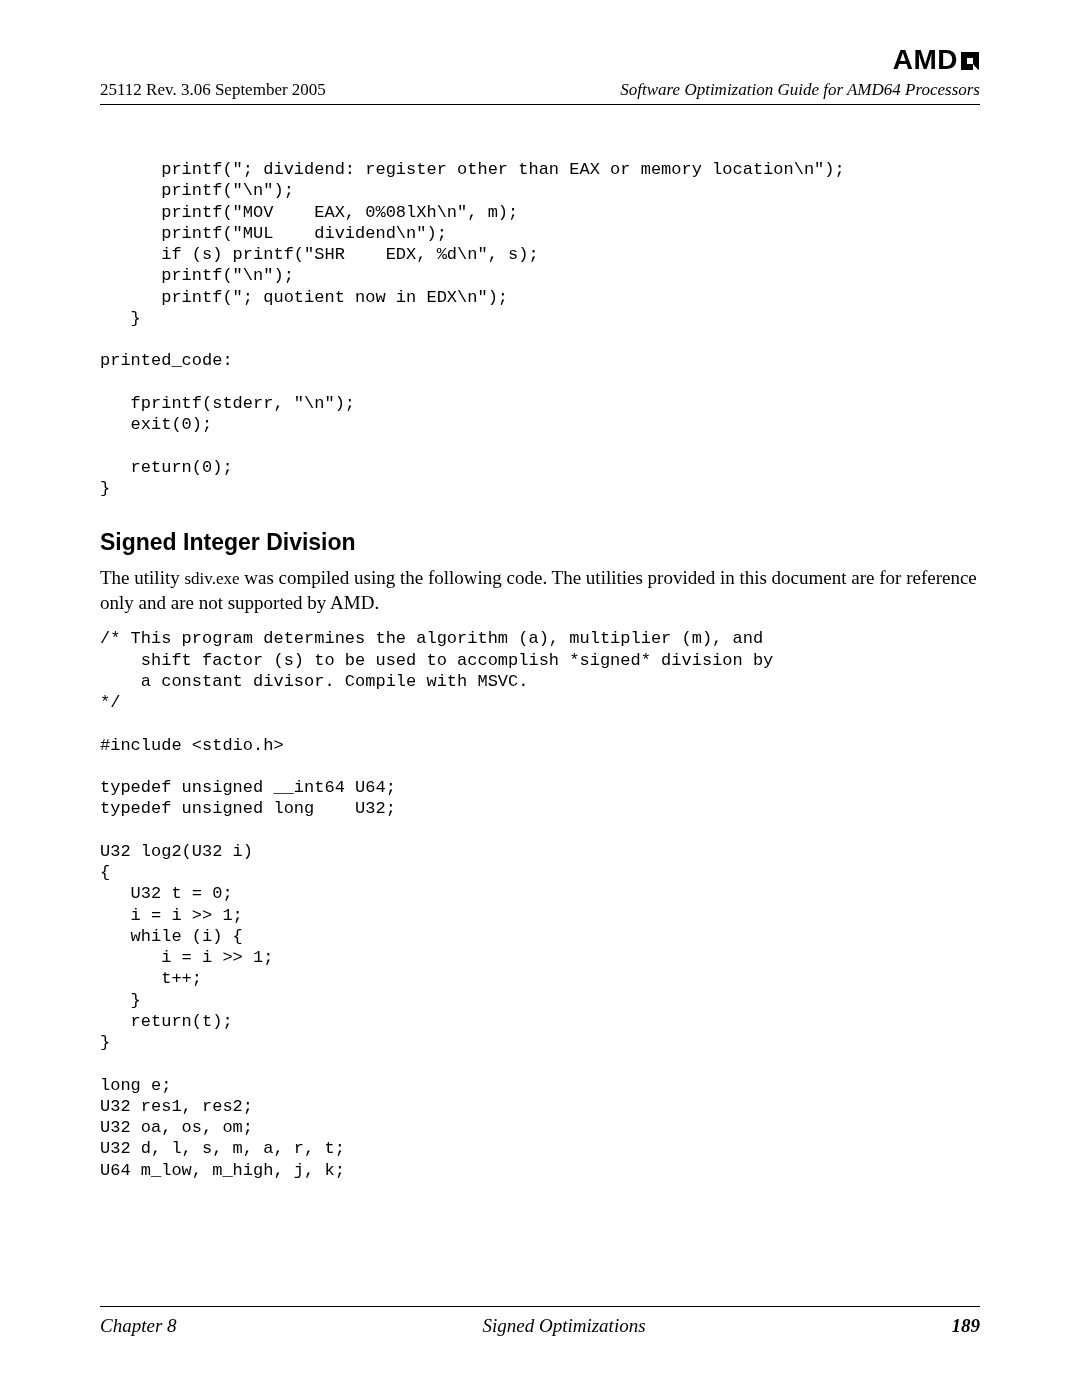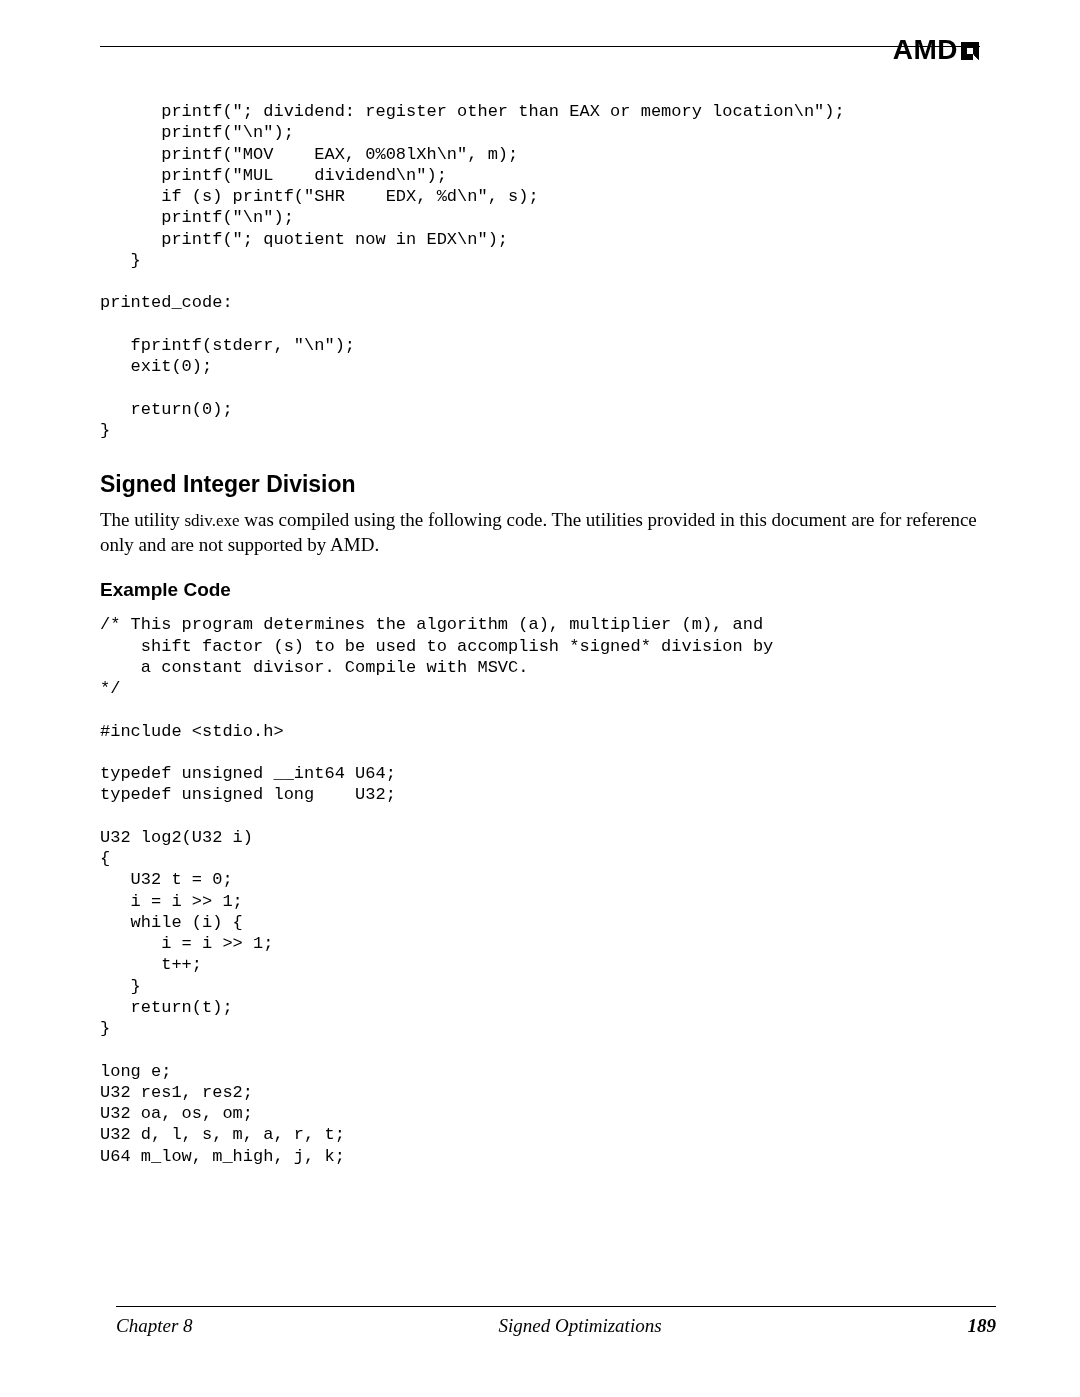--- a/index.html
+++ b/index.html
@@ -11,21 +11,21 @@
   }
   .page {
     width: 1080px;
     height: 1397px;
     position: relative;
     box-sizing: border-box;
     padding: 42px 100px 0 100px;
   }
   .brand {
     position: absolute;
-    top: 34px;
+    top: 44px;
     right: 100px;
     font-family: Arial, Helvetica, sans-serif;
     font-weight: 700;
     font-size: 28px;
     letter-spacing: 0.5px;
   }
   .brand .arrow {
     display: inline-block;
     vertical-align: middle;
     margin-left: 2px;
@@ -79,23 +79,22 @@
   .code2 {
     font-family: "Courier New", Courier, monospace;
     font-size: 17px;
     white-space: pre;
     line-height: 1.25;
     margin-top: 13px;
   }
   .footer-wrap {
     position: absolute;
     left: 100px;
-    right: 84px;
+    right: 100px;
     bottom: 60px;
-    margin-left: 16px;
   }
   .foot-rule {
     border: none;
     border-top: 1px solid #000;
     margin: 0 0 8px 0;
   }
   .foot-row {
     display: flex;
     justify-content: space-between;
     font-style: italic;
@@ -115,20 +114,24 @@
     <span>AMD</span><span class="arrow"><svg width="20" height="20" viewBox="0 0 20 20">
           <path d="M2 2 L18 2 L18 18 L12 12 L12 8 L8 8 L8 12 L12 12 L2 2 Z M2 2 L8 8 L8 12 L2 18 Z M2 18 L12 18 L12 12" fill="#000"></path>
           <path d="M1 1 L19 1 L19 19 L13 13 L13 7 L7 7 L7 13 L13 13 L13 19 L1 19 Z" fill="#000"></path>
           <rect x="6" y="6" width="8" height="8" fill="#fff"></rect>
           <path d="M1 1 L7 7 M19 1 L13 7 M19 19 L13 13 M1 19 L7 13" stroke="#000" stroke-width="0"></path>
           <polygon points="1,1 19,1 19,19 13,13 13,7 7,7 7,13 13,13 13,19 1,19" fill="#000"></polygon>
           <rect x="7" y="7" width="6" height="6" fill="#fff"></rect>
         </svg></span>
   </div>
 
+  <div class="head-row">
+    <div class="head-left">25112   Rev. 3.06   September 2005</div>
+    <div class="head-right">Software Optimization Guide for AMD64 Processors</div>
+  </div>
   <hr class="rule">
 
   <div class="code">      printf("; dividend: register other than EAX or memory location\n");
       printf("\n");
       printf("MOV    EAX, 0%08lXh\n", m);
       printf("MUL    dividend\n");
       if (s) printf("SHR    EDX, %d\n", s);
       printf("\n");
       printf("; quotient now in EDX\n");
    }
@@ -140,21 +143,20 @@
 
    return(0);
 }</div>
 
   <div class="h2">Signed Integer Division</div>
 
   <div class="para">
     <span>The utility </span><span class="mono">sdiv.exe</span><span> was compiled using the following code. The utilities provided in this document are for reference only and are not supported by AMD.</span>
   </div>
 
-  <div class="h3">Example Code</div>
 
   <div class="code2">/* This program determines the algorithm (a), multiplier (m), and
     shift factor (s) to be used to accomplish *signed* division by
     a constant divisor. Compile with MSVC.
 */
 
 #include &lt;stdio.h&gt;
 
 typedef unsigned __int64 U64;
 typedef unsigned long    U32;

